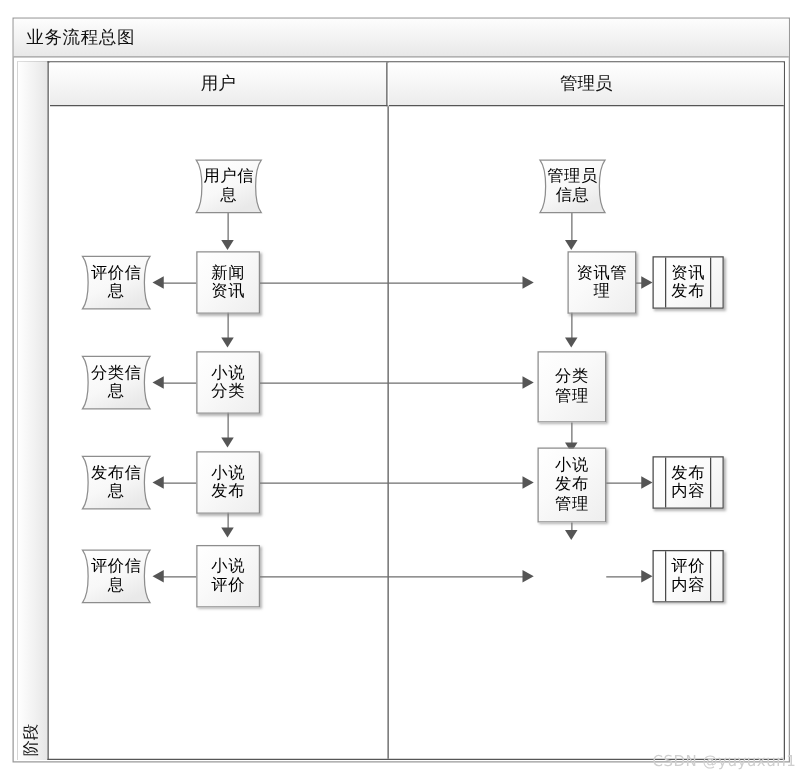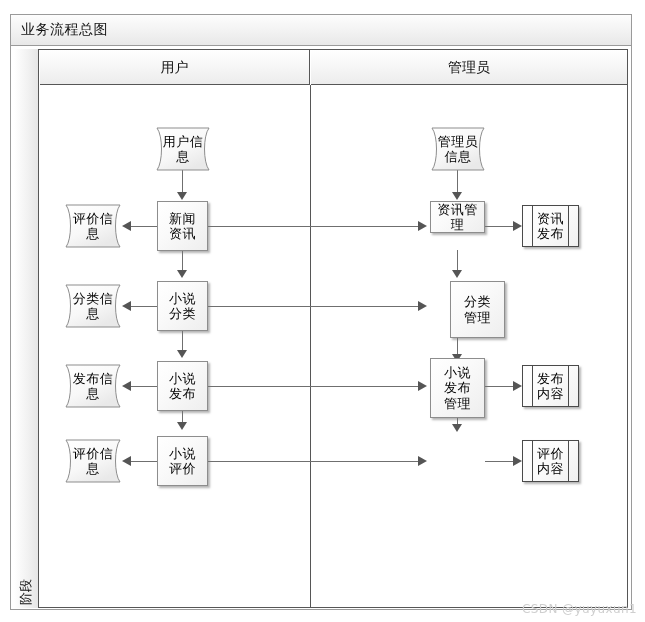--- a/index.html
+++ b/index.html
@@ -242,24 +242,24 @@
   <div class="node proc" style="left:157px;top:281px;width:51px;height:50px;">
     <span style="display:block;width:28px;">小说分类</span>
   </div>
   <div class="node proc" style="left:157px;top:361px;width:51px;height:50px;">
     <span style="display:block;width:28px;">小说发布</span>
   </div>
   <div class="node proc" style="left:157px;top:436px;width:51px;height:50px;">
     <span style="display:block;width:28px;">小说评价</span>
   </div>
 
-  <div class="node proc" style="left:430px;top:201px;width:55px;height:32px;">
+  <div class="node proc" style="left:454px;top:201px;width:55px;height:50px;">
     <span style="display:block;width:44px;">资讯管理</span>
   </div>
-  <div class="node proc" style="left:430px;top:281px;width:55px;height:57px;margin-left:20px;">
+  <div class="node proc" style="left:430px;top:281px;width:55px;height:57px;">
     <span style="display:block;width:28px;">分类管理</span>
   </div>
   <div class="node proc" style="left:430px;top:358px;width:55px;height:60px;">
     <span style="display:block;width:28px;">小说发布管理</span>
   </div>
 
   <div class="node predef" style="left:522px;top:205px;width:57px;height:42px;">
     <span class="txt" style="display:block;width:28px;">资讯发布</span>
   </div>
   <div class="node predef" style="left:522px;top:365px;width:57px;height:42px;">

